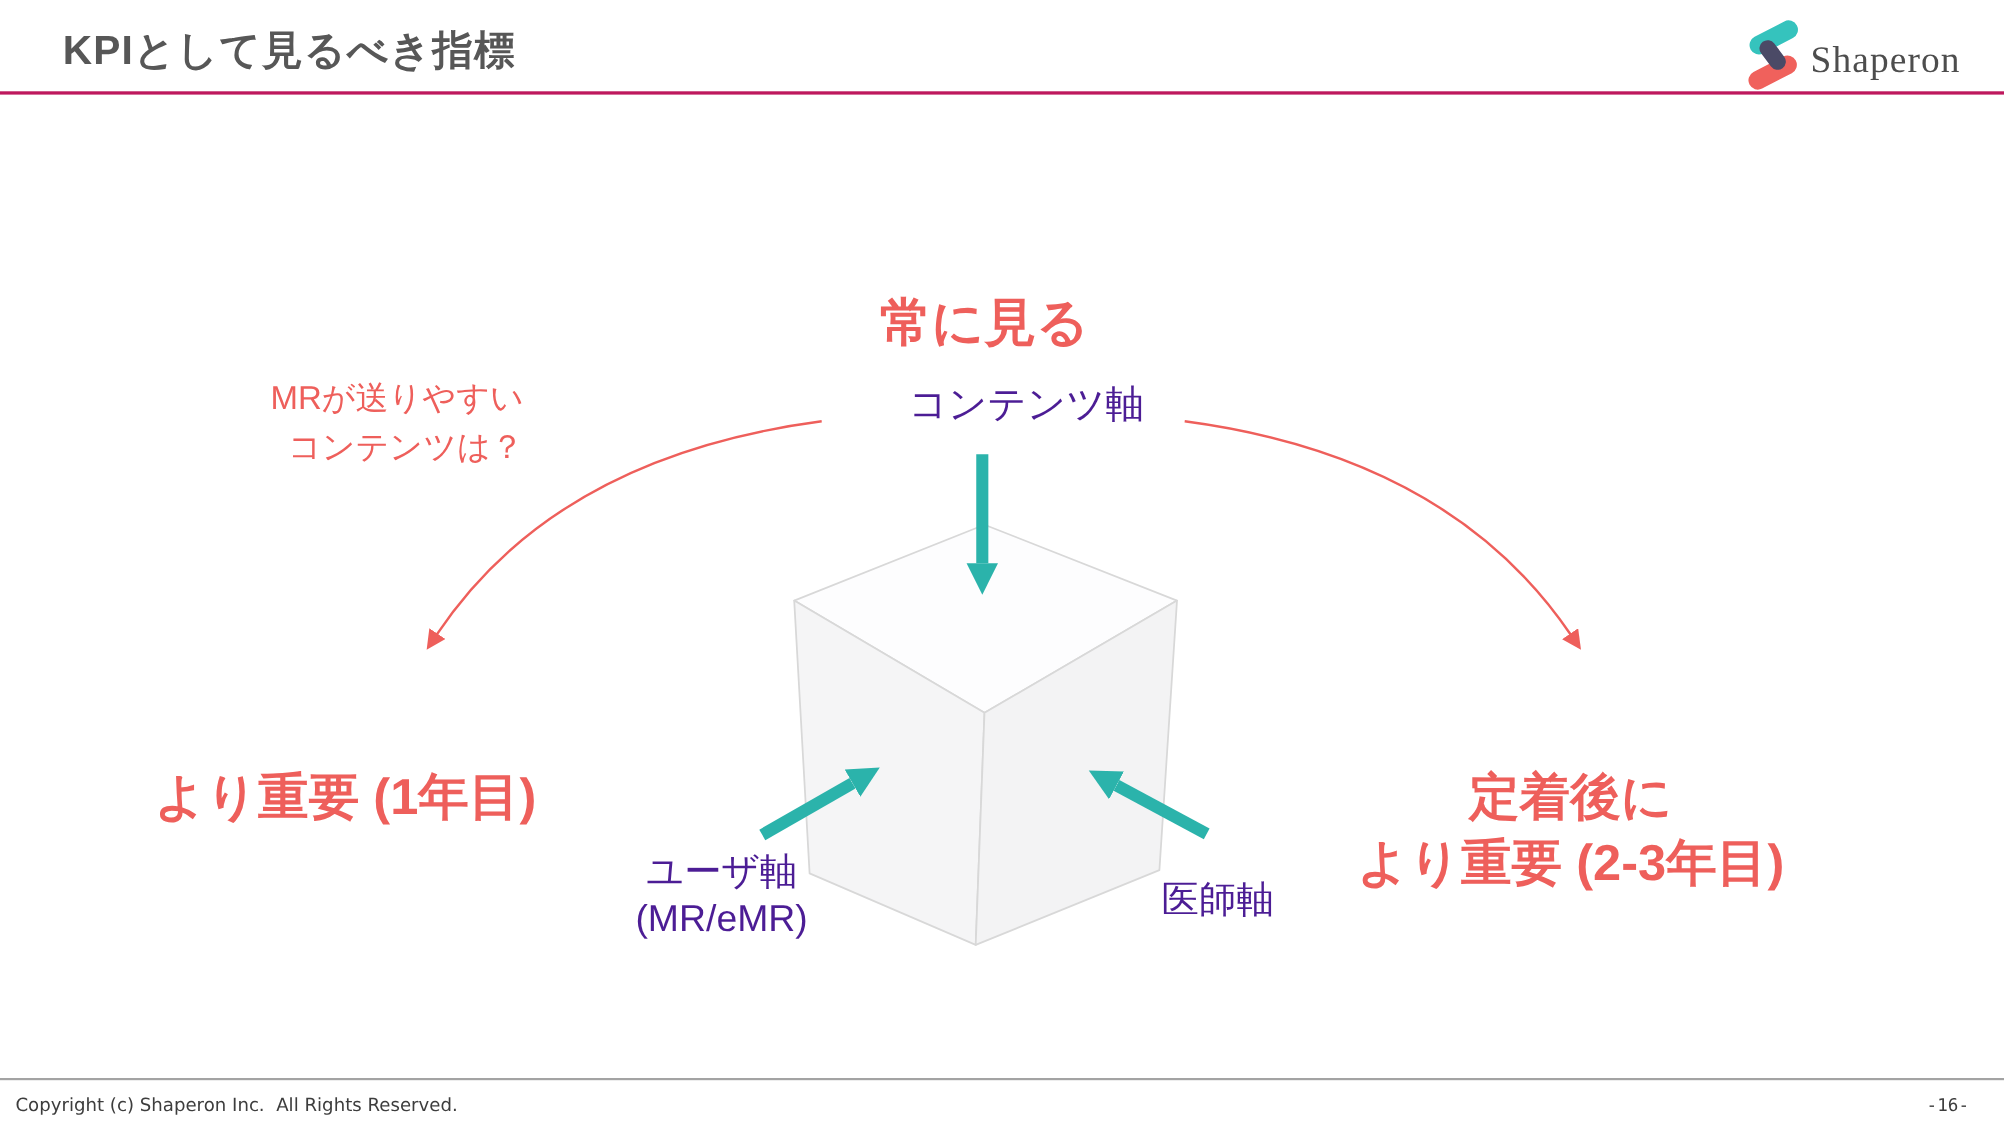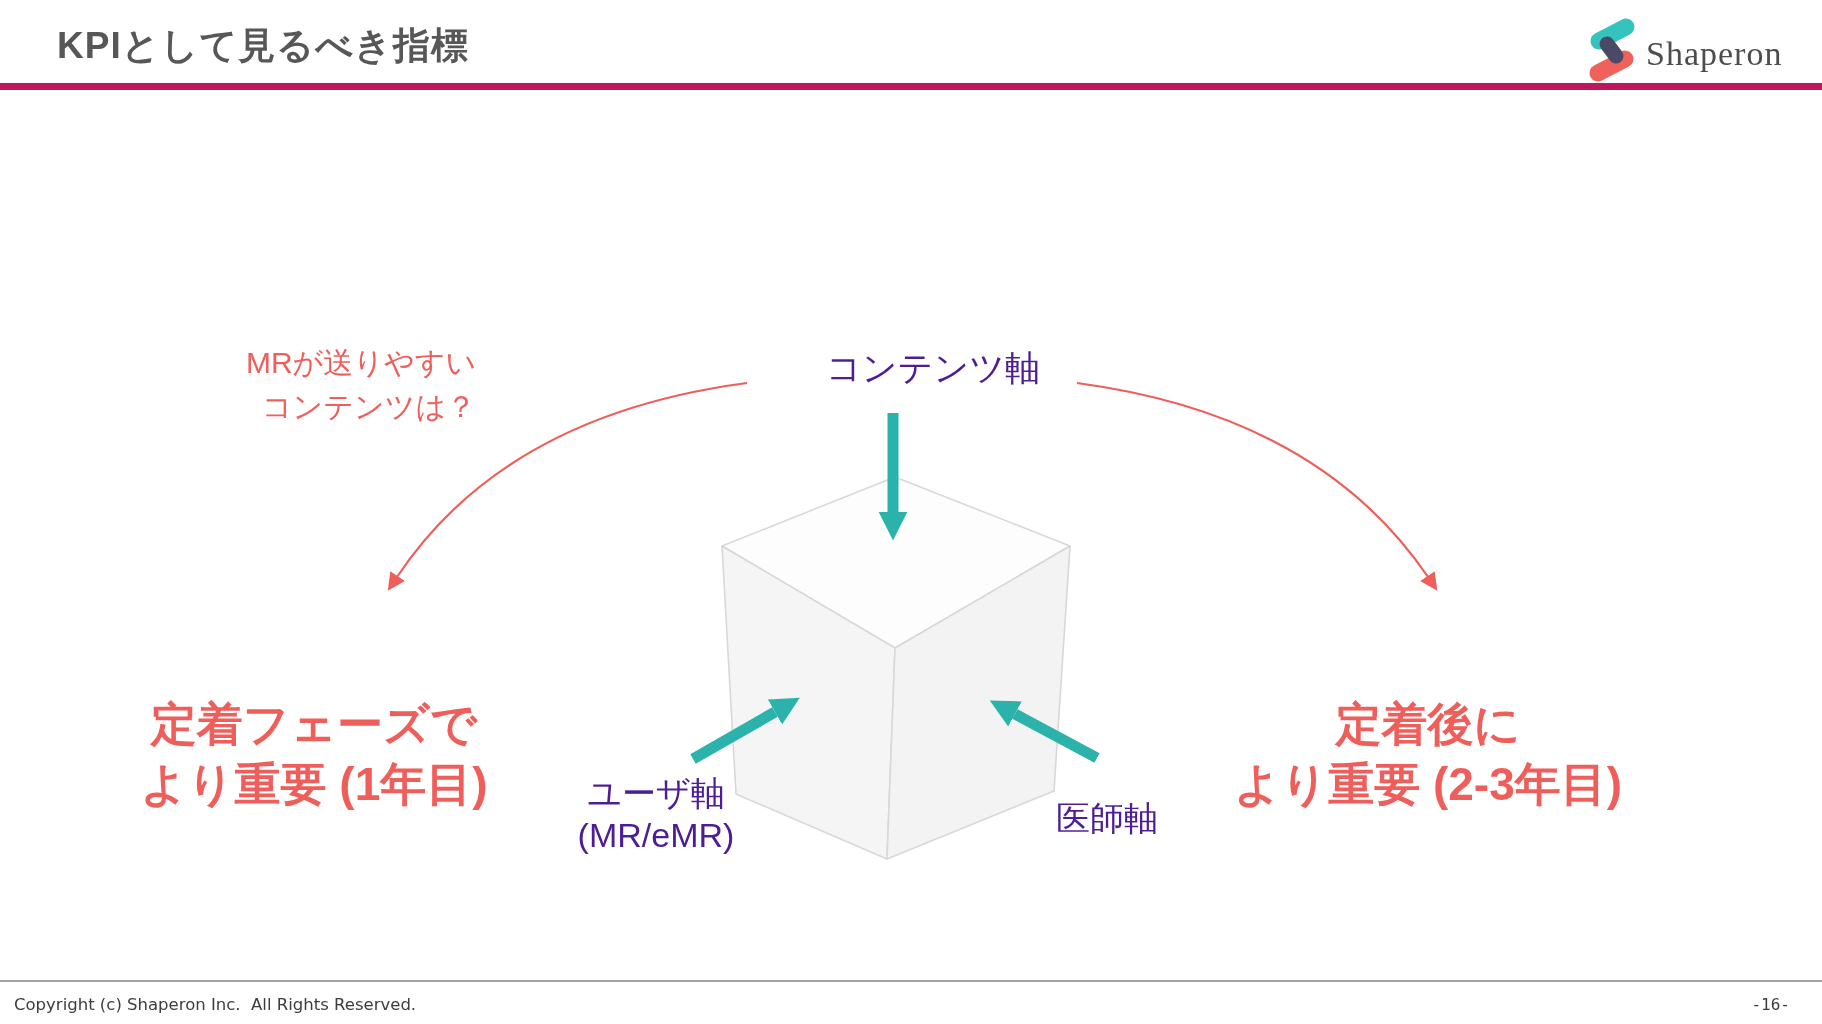--- a/index.html
+++ b/index.html
@@ -3,21 +3,21 @@
 <meta charset="utf-8">
 <style>
   html,body { margin:0; padding:0; background:#ffffff; }
   .slide {
     position:relative; width:1822px; height:1024px; background:#ffffff;
     font-family:"Liberation Sans", sans-serif; overflow:hidden;
   }
   
   .header {
     position:absolute; left:0; top:0; width:1822px; height:83px;
-    border-bottom:7px solid #be185d; background:#ffffff;
+    border-bottom:3px solid #be185d; background:#ffffff;
   }
   .page-title {
     position:absolute; left:57px; top:21px;
     font-size:37px; font-weight:bold; color:#575757; letter-spacing:1px;
     white-space:nowrap;
   }
   .logo-svg { position:absolute; left:1582px; top:14px; }
   
   .diagram-svg { position:absolute; left:0; top:0; }
   
@@ -82,33 +82,35 @@
     </g>
 
     <line x1="893" y1="413" x2="893" y2="512" stroke="#2BB3AB" stroke-width="11" marker-end="url(#tealHead)"></line>
     <line x1="693" y1="759" x2="775" y2="712" stroke="#2BB3AB" stroke-width="11" marker-end="url(#tealHead)"></line>
     <line x1="1097" y1="758" x2="1015" y2="714" stroke="#2BB3AB" stroke-width="11" marker-end="url(#tealHead)"></line>
 
     <path d="M747,383 Q505,415 397,577" fill="none" stroke="#EE5F5B" stroke-width="2.2" marker-end="url(#redHead)"></path>
     <path d="M1077,383 Q1318,415 1428,577" fill="none" stroke="#EE5F5B" stroke-width="2.2" marker-end="url(#redHead)"></path>
   </svg>
 
+  <div class="txt red always-watch">
+    <div>常に見る</div>
+  </div>
 
   <div class="txt teal content-axis">
     <div>コンテンツ軸</div>
   </div>
 
   <div class="txt red question left-question">
     <div>MRが送りやすい</div>
     <div>コンテンツは？</div>
   </div>
 
 
   <div class="txt red emphasis left-emphasis">
-    <div>定着フェーズで</div>
     <div>より重要 (1年目)</div>
   </div>
 
   <div class="txt red emphasis right-emphasis">
     <div>定着後に</div>
     <div>より重要 (2-3年目)</div>
   </div>
 
   <div class="txt teal user-axis">
     <div>ユーザ軸</div>

